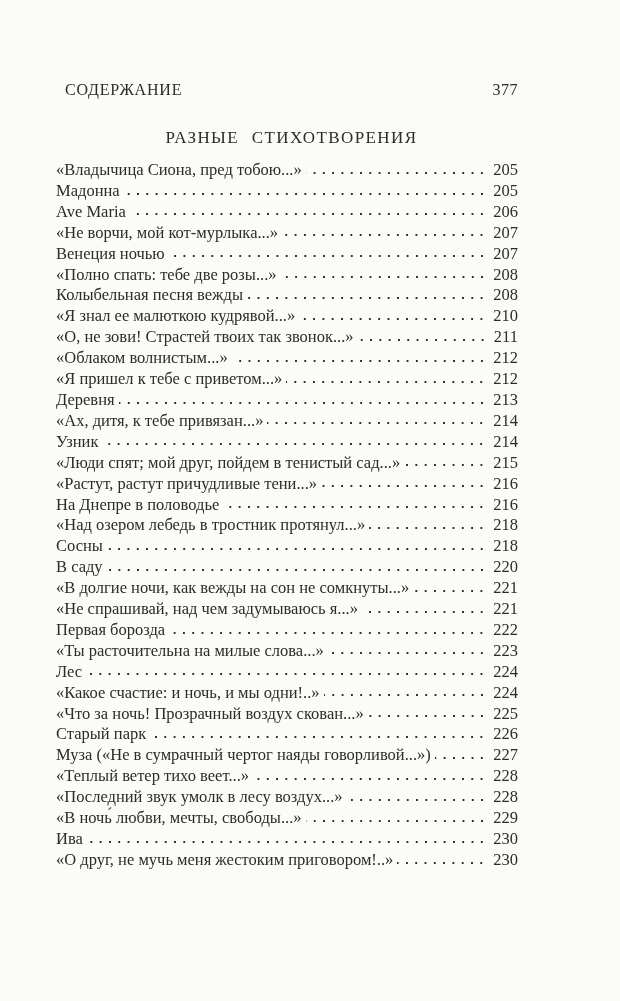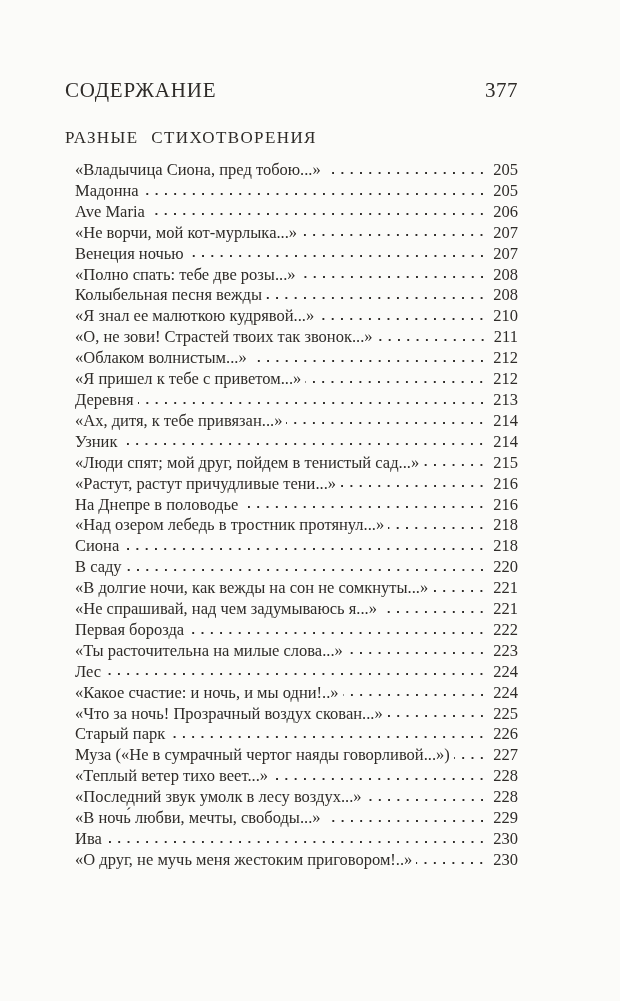--- a/index.html
+++ b/index.html
@@ -23,43 +23,43 @@
       background: var(--paper);
     }
     .running-header {
       position: absolute;
       top: 82px;
       left: 65px;
       right: 102px;
       display: flex;
       justify-content: space-between;
       align-items: flex-end;
-      font-size: 21px;
+      font-size: 16px;
       line-height: 16px;
       letter-spacing: 0.8px;
     }
     .running-header .folio {
       letter-spacing: 0.5px;
     }
     .section-title {
       position: absolute;
       top: 128px;
       left: 65px;
       right: 102px;
-      text-align: left;
+      text-align: center;
       font-size: 17px;
       line-height: 20px;
       letter-spacing: 1.4px;
       word-spacing: 7px;
       font-weight: 500;
     }
     .toc-list {
       position: absolute;
       top: 160px;
-      left: 75px;
+      left: 56px;
       right: 102px;
     }
     .toc-row {
       display: flex;
       align-items: baseline;
       font-size: 16.5px;
       line-height: 20.9px;
       white-space: nowrap;
     }
     .toc-row .entry-title {
@@ -196,21 +196,21 @@
       <span class="entry-page">216</span>
     </div>
 
     <div class="toc-row">
       <span class="entry-title">«Над озером лебедь в тростник протянул...»</span>
       <span class="dot-leader"></span>
       <span class="entry-page">218</span>
     </div>
 
     <div class="toc-row">
-      <span class="entry-title">Сиона</span>
+      <span class="entry-title">Сосны</span>
       <span class="dot-leader"></span>
       <span class="entry-page">218</span>
     </div>
 
 
     <div class="toc-row">
       <span class="entry-title">В саду</span>
       <span class="dot-leader"></span>
       <span class="entry-page">220</span>
     </div>

